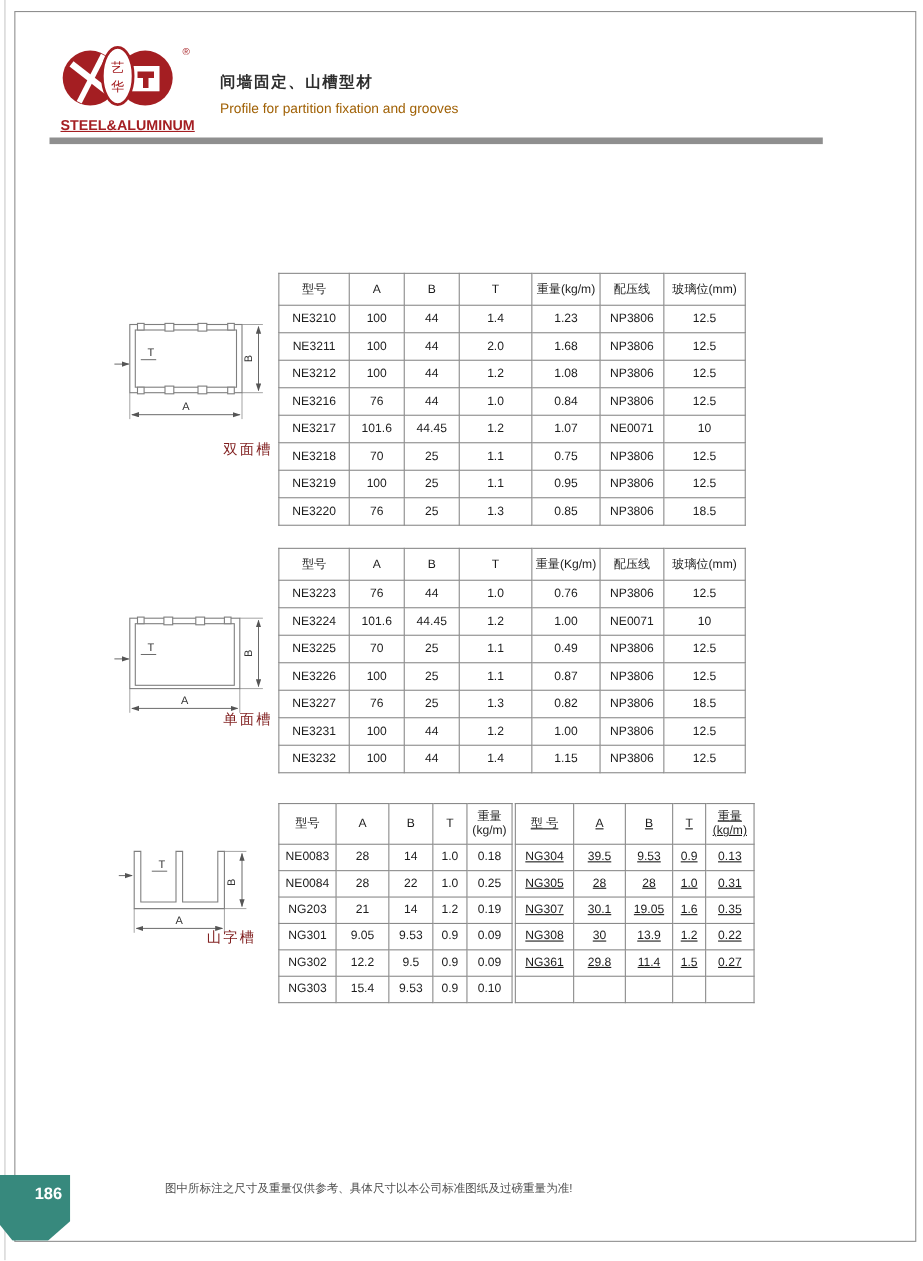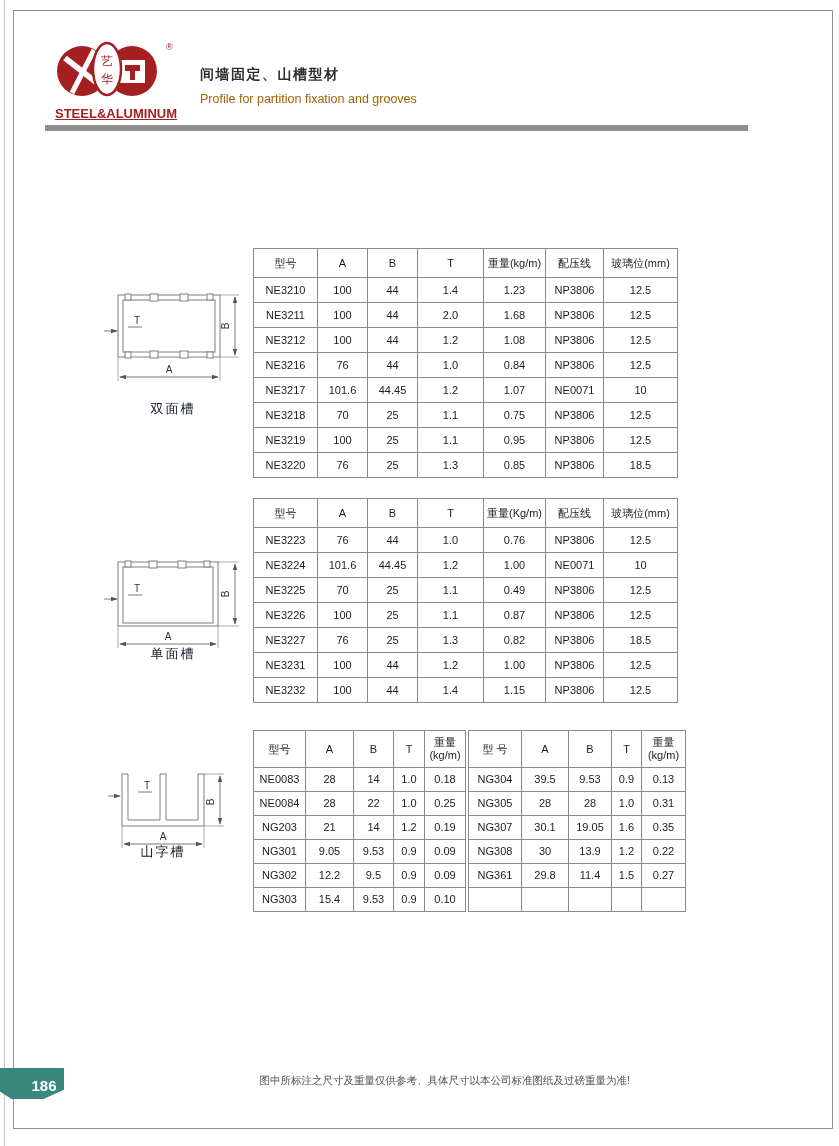--- a/index.html
+++ b/index.html
@@ -13,46 +13,46 @@
 
   
   .logo { position:absolute; left:52px; top:38px; width:150px; }
   .brand-name { position:absolute; left:55px; top:106px; width:150px; font-size:13px; font-weight:bold; color:#a41e22; letter-spacing:0px;text-decoration:underline; }
   .title-cn { position:absolute; left:200px; top:66px; font-size:14px; font-weight:bold; color:#2e2e2e; letter-spacing:1.5px; }
   .title-en { position:absolute; left:200px; top:92px; font-size:12.5px; color:#a16207; }
   .divider { position:absolute; left:45px; top:125px; width:703px; height:6px; background:#8f8f8f; }
 
   
   .diag { position:absolute; }
-  .caption { position:absolute; font-size:13px; color:#0f172a; letter-spacing:2px; text-align:center; }
+  .caption { position:absolute; font-size:13px; color:#7f1d1d; letter-spacing:2px; text-align:right; }
   .diag svg text { font-family:"Liberation Sans","DejaVu Sans",sans-serif; }
 
   
   table.spec { position:absolute; border-collapse:collapse; table-layout:fixed; background:#fff; }
   table.spec th, table.spec td {
     border:1px solid #8a8a8a; text-align:center; vertical-align:middle;
     font-size:11px; font-weight:normal; color:#1c1c1c; padding:0; white-space:pre-line; line-height:1.15;
   }
   table.t-main th { height:28px; }
   table.t-main td { height:24px; }
   table.t-small th { height:36px; }
   table.t-small td { height:23px; }
   #table1 { left:253px; top:248px; width:424px; }
   #table2 { left:253px; top:498px; width:424px; }
   #table3 { left:253px; top:730px; width:212px; }
-  #table4 { left:468px; top:730px; width:217px; }
+  #table4 { left:468px; top:730px; width:217px;text-decoration:underline; }
 
   
   .page-tab {
-    position:absolute; left:0; top:1068px; width:64px; height:31px; background:#37897d;
+    position:absolute; left:0; top:1068px; width:64px; height:60px; background:#37897d;
     clip-path:polygon(0 0, 100% 0, 100% 70%, 68% 100%, 18% 100%, 0 76%);
     color:#ffffff; font-size:15px; font-weight:bold; text-align:center; line-height:36px;
     padding-left:24px; box-sizing:border-box;
   }
-  .footer-note { position:absolute; left:150px; top:1074px; width:480px; text-align:right; font-size:10.5px; color:#4f4f4f; }
+  .footer-note { position:absolute; left:150px; top:1074px; width:480px; text-align:left; font-size:10.5px; color:#4f4f4f; }
 </style>
 </head>
 <body>
 
 <div class="page">
   <div class="edge-line"></div>
   <div class="frame"></div>
 
   <div class="logo">
     <svg width="130" height="66" viewBox="0 0 130 66">

